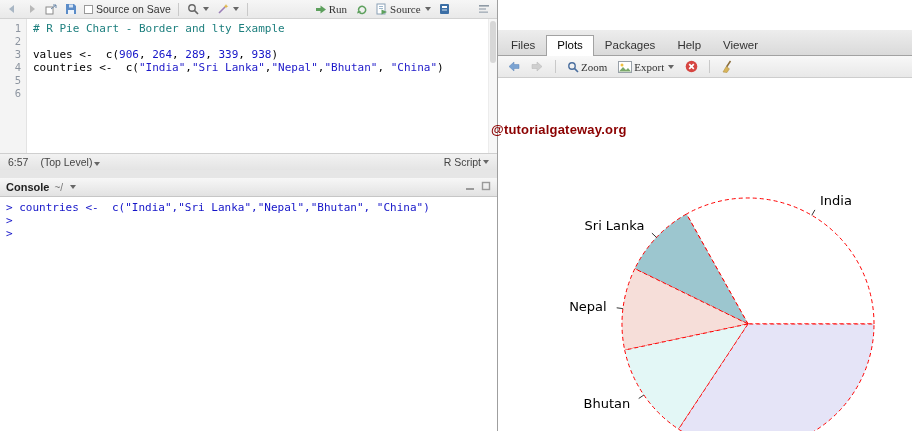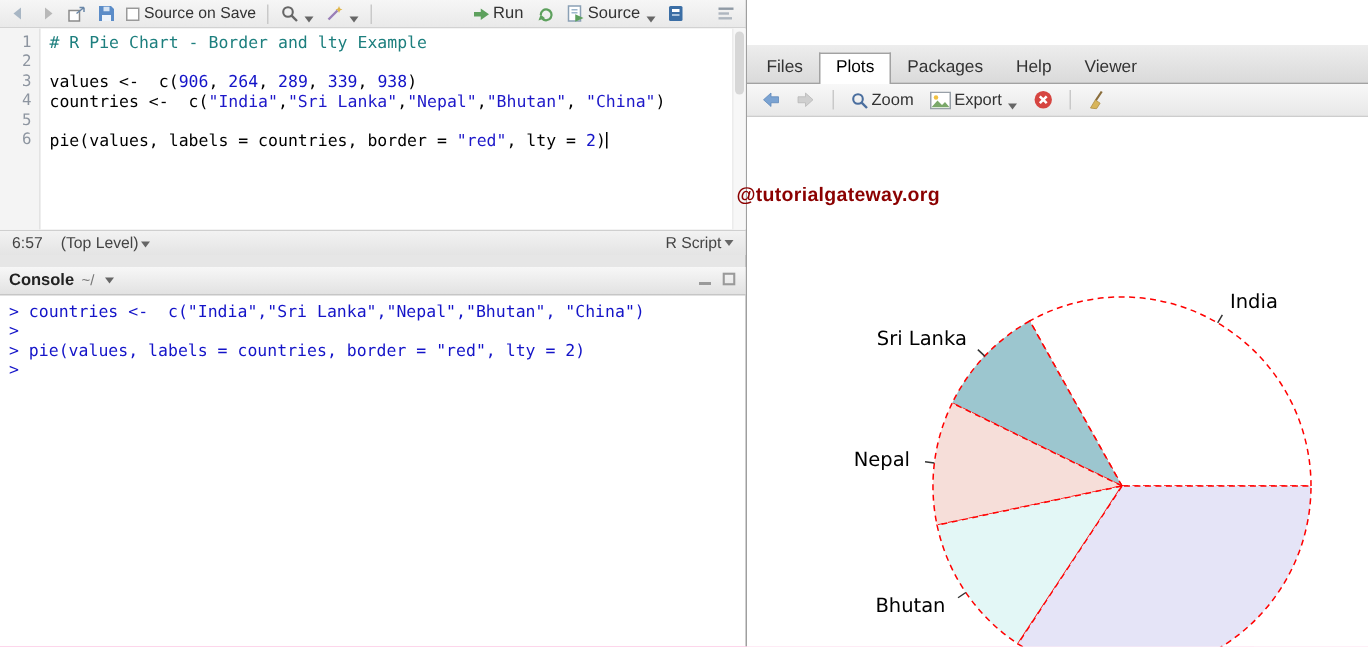--- a/index.html
+++ b/index.html
@@ -1,24 +1,24 @@
 <!DOCTYPE html>
 <html style="--comment: #1d7f7e; --number: #1414c8; --string: #1d18c9; --console-text: #1414c8; --watermark: #8b0000; --pie-border: #ff0000;"><head>
 <meta charset="utf-8">
 <style>
   * { margin:0; padding:0; box-sizing:border-box; }
   html,body { width:912px; height:431px; }
   body { font-family:"Liberation Sans","DejaVu Sans",sans-serif; background:#fff; overflow:hidden; }
-  .app { position:relative; width:836px; height:431px; background:#f9a8d4; }
+  .app { position:relative; width:836px; height:431px; background:#e5e5e5; }
 
   
   .editor-pane { position:absolute; left:0; top:0; width:498px; height:170px; background:#fff; border-right:1px solid #9f9f9f; }
   .toolbar { display:flex; align-items:center; gap:2px; height:19px; padding:0 4px;
              background:linear-gradient(#f6f6f6,#e9e9e9); border-bottom:1px solid #d2d2d2; }
-  .tbtn { display:inline-flex; align-items:flex-end; gap:2px; padding:1px 3px; border-radius:2px; font-size:11px; color:#333; cursor:default; }
+  .tbtn { display:inline-flex; align-items:center; gap:2px; padding:1px 3px; border-radius:2px; font-size:11px; color:#333; cursor:default;font-family:Liberation Serif, serif; }
   .sep { width:1px; height:13px; background:#c9c9c9; margin:0 3px; }
   .gap56 { width:56px; }
   .cb { width:9px; height:9px; border:1px solid #999; background:#fff; display:inline-block; margin-right:3px; }
   .sos { display:inline-flex; align-items:center; font-size:10.5px; color:#333; padding:0 2px; }
   .chev { width:0; height:0; border-left:3px solid transparent; border-right:3px solid transparent; border-top:4px solid #666; display:inline-block; margin-left:2px; }
   .editor-body { position:relative; display:flex; height:134px; background:#fff; }
   .gutter { width:27px; background:#f4f4f4; border-right:1px solid #e3e3e3; padding-top:3px; }
   .gutter .ln { height:13px; line-height:13px; text-align:right; padding-right:5px;
                 font:10.5px "DejaVu Sans Mono",monospace; color:#8d95a0; }
   .code { flex:1; padding:3px 0 0 6px; overflow:hidden; }
@@ -158,21 +158,20 @@
           <div class="ln">4</div>
           <div class="ln">5</div>
           <div class="ln">6</div>
         </div>
       <div class="code">
           <div class="code-line"><span class="tok-comment"># R Pie Chart - Border and lty Example</span></div>
           <div class="code-line">&nbsp;</div>
           <div class="code-line"><span class="tok-plain">values &lt;-  c(</span><span class="tok-number">906</span><span class="tok-plain">, </span><span class="tok-number">264</span><span class="tok-plain">, </span><span class="tok-number">289</span><span class="tok-plain">, </span><span class="tok-number">339</span><span class="tok-plain">, </span><span class="tok-number">938</span><span class="tok-plain">)</span></div>
           <div class="code-line"><span class="tok-plain">countries &lt;-  c(</span><span class="tok-string">"India"</span><span class="tok-plain">,</span><span class="tok-string">"Sri Lanka"</span><span class="tok-plain">,</span><span class="tok-string">"Nepal"</span><span class="tok-plain">,</span><span class="tok-string">"Bhutan"</span><span class="tok-plain">, </span><span class="tok-string">"China"</span><span class="tok-plain">)</span></div>
           <div class="code-line">&nbsp;</div>
-          <div class="code-line"><span class="tok-plain">pie(values, labels = countries, border = </span><span class="tok-string">"red"</span><span class="tok-plain">, lty = </span><span class="tok-number">2</span><span class="tok-plain">)</span><span class="caret"></span></div>
         </div>
       <div class="editor-scrollbar">
           <div class="thumb"></div>
         </div>
     </div>
 
     <div class="statusbar">
       <span>6:57</span>
       <span>
         <span>(Top Level)</span><span class="chev"></span>
@@ -196,21 +195,20 @@
               <rect x="1" y="7" width="8" height="2" fill="#9a9a9a"></rect>
             </svg></span>
         <span><svg width="10" height="10">
               <rect x="1.5" y="1.5" width="7" height="7" fill="none" stroke="#9a9a9a" stroke-width="1.4"></rect>
             </svg></span>
       </span>
     </div>
     <div class="console-output">
         <div class="console-line">&gt; countries &lt;-  c("India","Sri Lanka","Nepal","Bhutan", "China")</div>
         <div class="console-line">&gt; </div>
-        <div class="console-line">&gt; pie(values, labels = countries, border = "red", lty = 2)</div>
         <div class="console-line">&gt; </div>
       </div>
   </section>
 
   <section class="right-pane">
     <div class="tabbar">
         <div class="tab">Files</div>
         <div class="tab active">Plots</div>
         <div class="tab">Packages</div>
         <div class="tab">Help</div>

